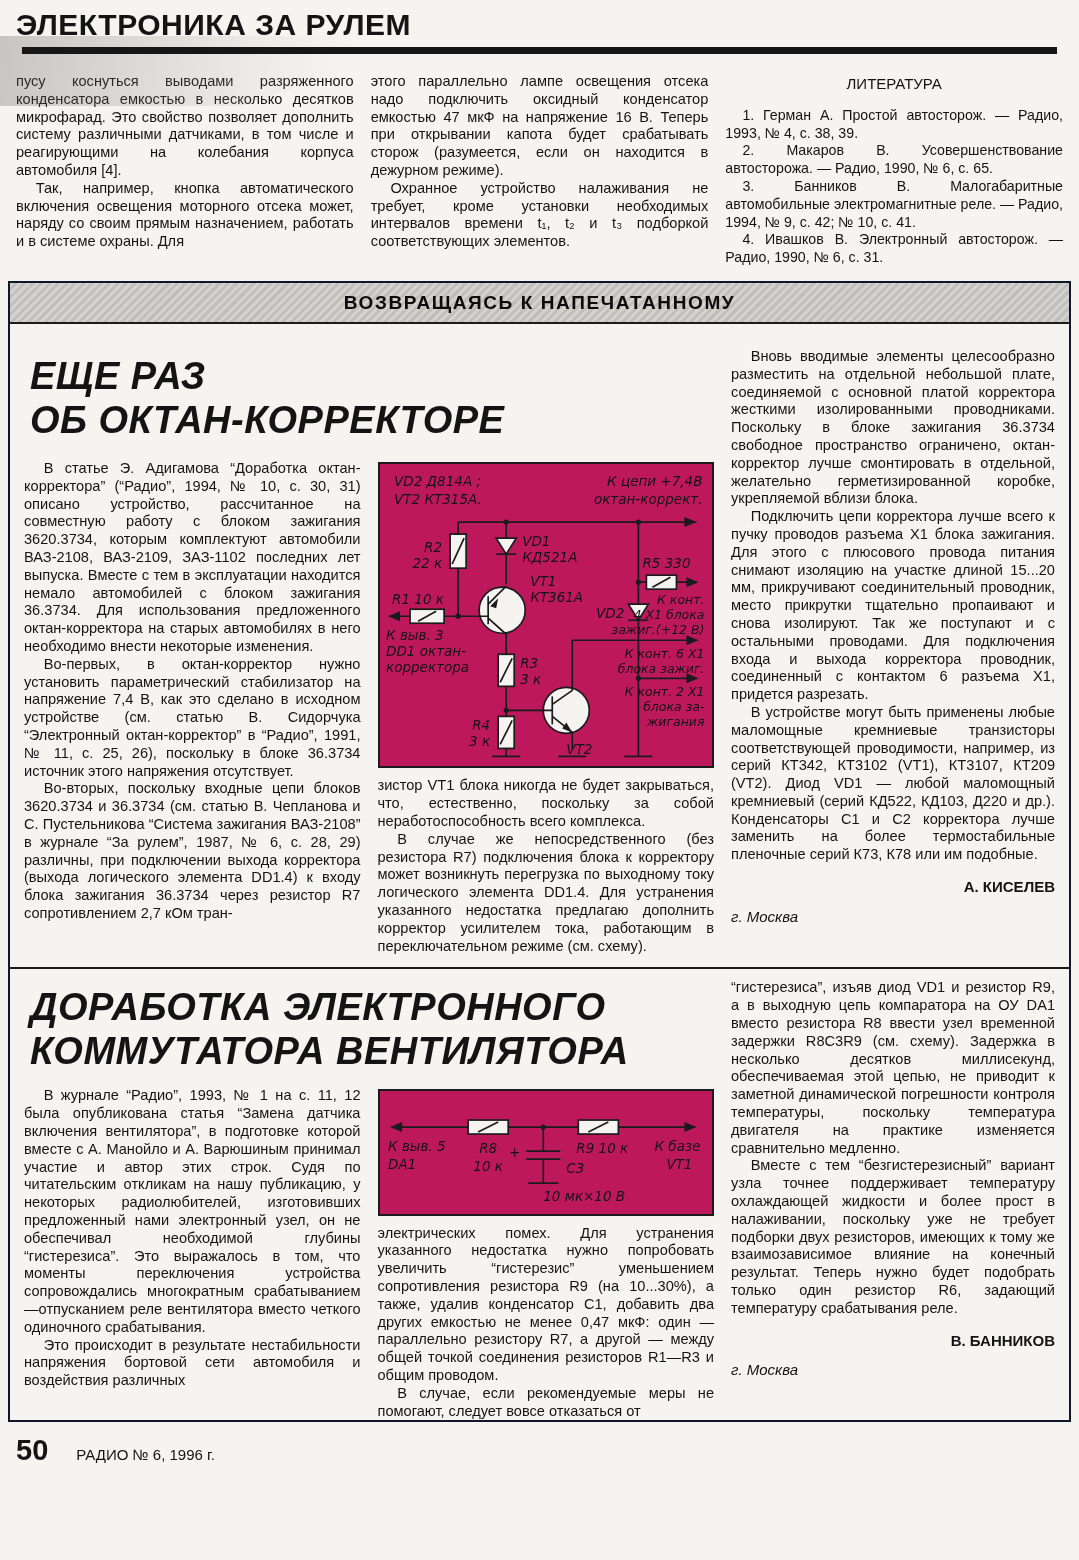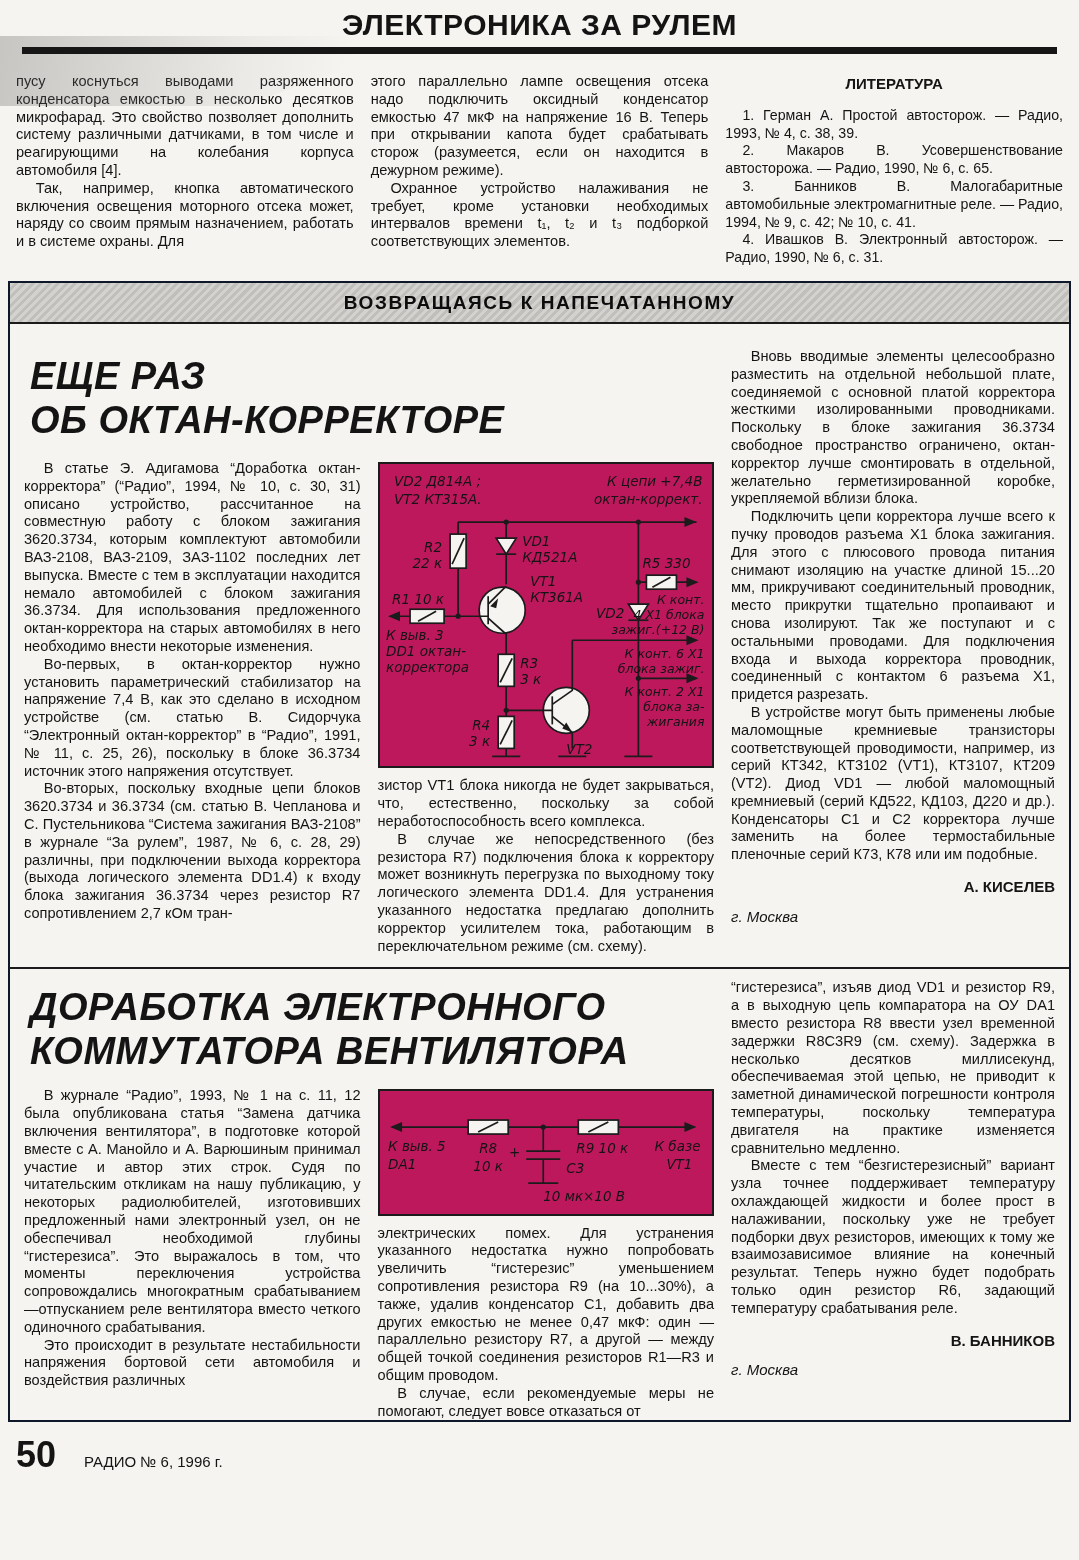--- a/index.html
+++ b/index.html
@@ -12,32 +12,32 @@
     color:#141414;
     overflow:hidden;
   }
   .smudge{
     position:absolute;left:0;top:36px;width:440px;height:70px;
     background:linear-gradient(100deg,rgba(90,90,90,.30),rgba(170,170,170,.14) 55%,rgba(0,0,0,0) 78%);
     clip-path:polygon(0 0,100% 0,55% 100%,0 100%);
     pointer-events:none;
   }
   
-  .hdr{padding:8px 16px 6px 16px;position:relative;text-align:center;}
+  .hdr{padding:8px 16px 6px 16px;position:relative;}
   .hdr h1{
     margin:0;font-size:30px;font-weight:bold;letter-spacing:.5px;line-height:34px;
   }
   .hdr-rule{height:7px;background:#161616;margin:5px 6px 0 6px;}
   
   .top-section{display:flex;gap:17px;padding:13px 16px 8px 16px;}
   .top-section .col{flex:1;min-width:0;}
   .body-text{font-size:14.6px;line-height:17.8px;text-align:justify;}
   .par{margin:0;text-indent:1.35em;}
   .cont .par:first-child{text-indent:0;}
-  .lit-title{text-align:center;font-weight:bold;font-size:15px;margin:2px 0 14px 0;}
+  .lit-title{text-align:center;font-weight:normal;font-size:15px;margin:2px 0 14px 0;}
   .lit .par b{font-weight:normal;}
   .lit .par{text-indent:1.2em;font-size:14.2px;}
   
   .main-box{margin:6px 8px 0 8px;border:2px solid #0f172a;background:#f5f4f0;}
   .banner{
     text-align:center;font-weight:bold;font-size:19px;letter-spacing:1.6px;
     padding:9px 0 8px 0;color:#0c0c0c;
     background:repeating-linear-gradient(135deg,#d3d2cf 0 3px,#c0bfbc 3px 6px);
     border-bottom:2px solid #1b1b1b;
   }
@@ -59,21 +59,21 @@
   .fig-text.small{font-size:12.5px;}
   .wire{stroke:#1b1b1b;stroke-width:1.7;fill:none;}
   .sym{stroke:#1b1b1b;stroke-width:1.7;fill:#f5f4f0;}
   .symfill{fill:#1b1b1b;stroke:none;}
   
   .author-line{text-align:right;font-weight:bold;font-size:15px;margin-top:14px;}
   .city-line{font-style:italic;font-size:15px;margin-top:12px;}
   .art-divider{border-top:2px solid #1b1b1b;margin-top:12px;}
   
   .footer{display:flex;align-items:baseline;gap:28px;padding:12px 16px 0 16px;}
-  .page-num{font-size:36px;font-weight:bold;}
+  .page-num{font-size:29px;font-weight:bold;}
   .issue{font-size:15px;}
 </style>
 </head>
 <body>
 
 <div class="page">
   <div class="smudge"></div>
 
   <div class="hdr">
     <h1>ЭЛЕКТРОНИКА ЗА РУЛЕМ</h1>

